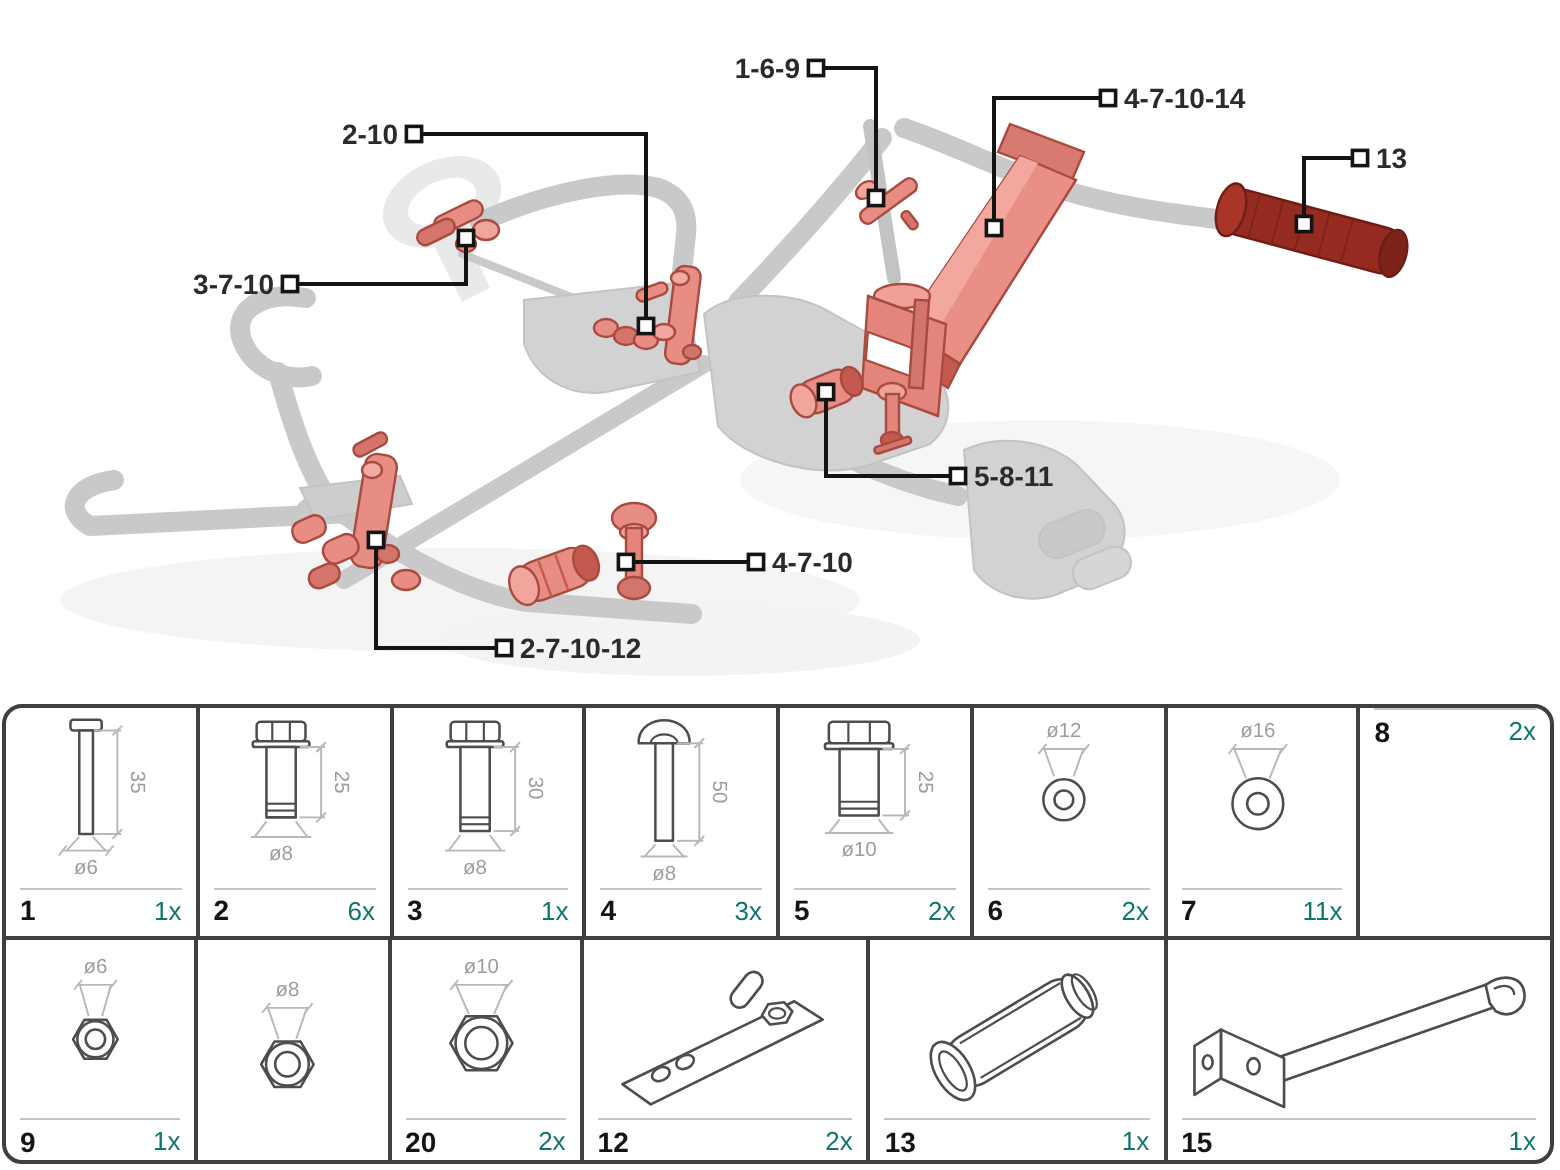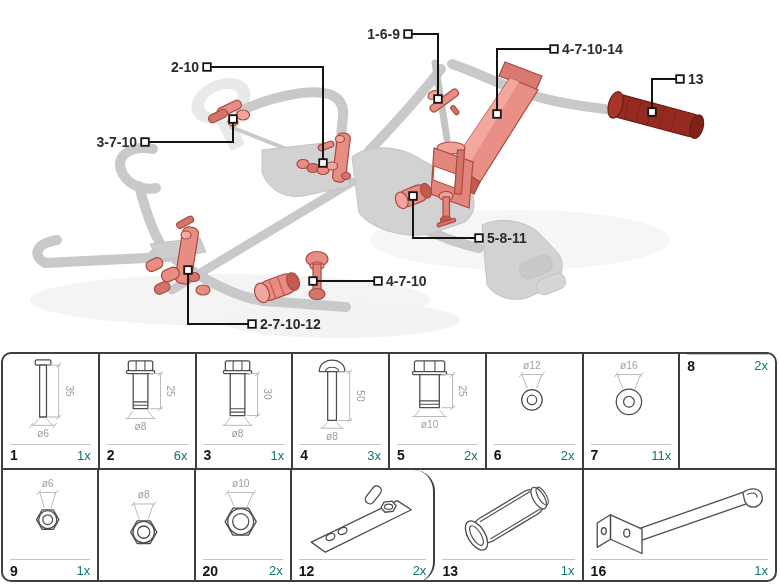--- a/index.html
+++ b/index.html
@@ -12,21 +12,21 @@
   .parts-table{position:absolute;left:1px;top:352px;width:776px;height:230px;
                border:2px solid #3f3f3f;border-radius:10px;overflow:hidden;background:#fff;
                display:flex;flex-direction:column;box-sizing:border-box;}
   .prow{display:flex;width:100%;}
   .prow1{height:116px;border-bottom:2px solid #3f3f3f;}
   .prow2{flex:1;}
   .cell{border-right:2px solid #3f3f3f;display:flex;flex-direction:column;box-sizing:border-box;min-width:0;}
   .cell:last-child{border-right:none;}
   .c-8{flex:1;}
   .c-sm{width:12.47%;}
-  .c-12{width:18.6%;border-radius:21px;}
+  .c-12{width:18.6%;}
   .c-13{width:19.2%;}
   .c-14{flex:1;}
   .art{flex:1;display:flex;align-items:flex-start;justify-content:center;overflow:hidden;}
   .art svg{display:block;width:100%;height:100%;}
   .rule{height:1px;background:#c4c4c4;margin:0 7px;flex:none;}
   .meta{height:21px;display:flex;align-items:center;justify-content:space-between;
         padding:0 7px 2px 7px;flex:none;}
   .num{font-size:14px;font-weight:bold;color:#141414;}
   .qty{font-size:13px;color:#0f766e;text-align:right;}
   
@@ -505,19 +505,19 @@
           <path class="lnf" d="M160,24 C166,21 170,23 170,27"></path>
           <path class="ln" d="M26,44 L57,58 L57,82 L26,68 Z"></path>
           <path class="ln" d="M13,52 L26,44 L26,68 L13,76 Z"></path>
           <ellipse class="ln" cx="42" cy="62" rx="3" ry="4"></ellipse>
           <ellipse class="ln" cx="19.5" cy="60" rx="2.4" ry="3.4"></ellipse>
           <line class="lnf" x1="26" y1="44" x2="26" y2="68"></line>
         </svg>
           </div>
         <div class="rule"></div>
         <div class="meta">
-            <span class="num">16</span>
+            <span class="num">15</span>
             <span class="qty">1x</span>
           </div>
       </div>
     </div>
   </div>
 </div>
 
 </body></html>

